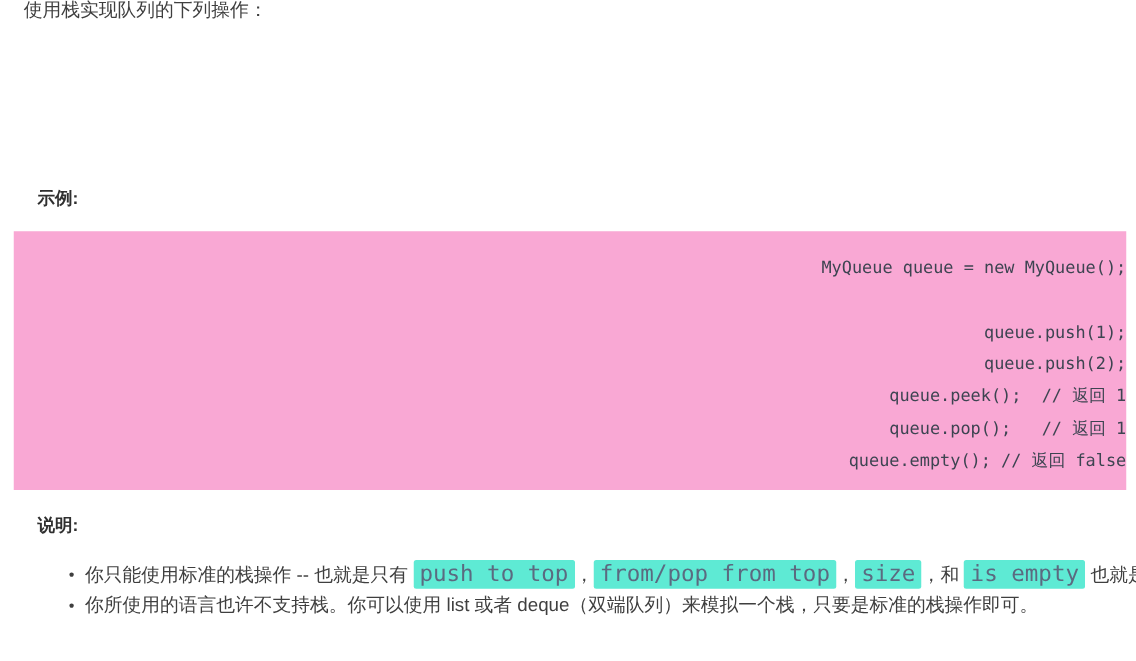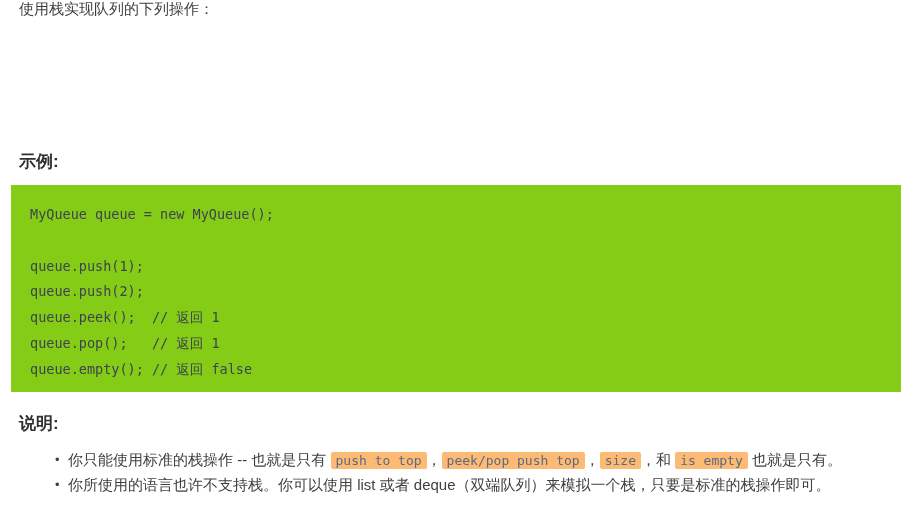--- a/index.html
+++ b/index.html
@@ -54,58 +54,59 @@
   #ops-list {
     left: 55px;
     top: 36px;
   }
   #ops-list li {
     line-height: 23px;
     margin-bottom: 0px;
   }
   .section-heading {
     position: absolute;
-    left: 19px;
-    font-size: 17px;
+    left: 30px;
+    font-size: 14px;
     font-weight: bold;
     color: #2f2f2f;
   }
   #example-heading { top: 150px; }
   #notes-heading { top: 412px; }
 
   .code-block {
     position: absolute;
     left: 11px;
     top: 185px;
     width: 890px;
     height: 207px;
-    background: #84cc16;
+    background: #f9a8d4;
     box-sizing: border-box;
     padding: 17px 0 0 19px;
     overflow: hidden;
+    text-align: right;
   }
   .code-block pre {
     margin: 0;
     font-family: "DejaVu Sans Mono", "Liberation Mono", monospace;
     font-size: 13.5px;
     line-height: 25.8px;
     color: #3d4451;
     white-space: pre;
   }
   #notes-list {
     left: 55px;
     top: 448px;
   }
   #notes-list li {
     line-height: 24px;
   }
   code.inline {
     font-family: "DejaVu Sans Mono", "Liberation Mono", monospace;
-    font-size: 13px;
-    background: #fdba74;
+    font-size: 18px;
+    background: #5eead4;
     color: #5b6a80;
     padding: 1px 5px;
     border-radius: 2px;
   }
 </style>
 </head>
 <body>
 
 <div class="page">
 
@@ -120,17 +121,17 @@
 queue.push(1);
 queue.push(2);
 queue.peek();  // 返回 1
 queue.pop();   // 返回 1
 queue.empty(); // 返回 false</pre>
   </div>
 
   <div class="section-heading" id="notes-heading">说明:</div>
 
   <ul class="bullets" id="notes-list">
-      <li><span>你只能使用标准的栈操作 -- 也就是只有 </span><code class="inline">push to top</code><span>，</span><code class="inline">peek/pop push top</code><span>，</span><code class="inline">size</code><span>，和 </span><code class="inline">is empty</code><span> 也就是只有。</span></li>
+      <li><span>你只能使用标准的栈操作 -- 也就是只有 </span><code class="inline">push to top</code><span>，</span><code class="inline">from/pop from top</code><span>，</span><code class="inline">size</code><span>，和 </span><code class="inline">is empty</code><span> 也就是只有。</span></li>
       <li><span>你所使用的语言也许不支持栈。你可以使用 list 或者 deque（双端队列）来模拟一个栈，只要是标准的栈操作即可。</span></li>
     </ul>
 
 </div>
 
 </body></html>

